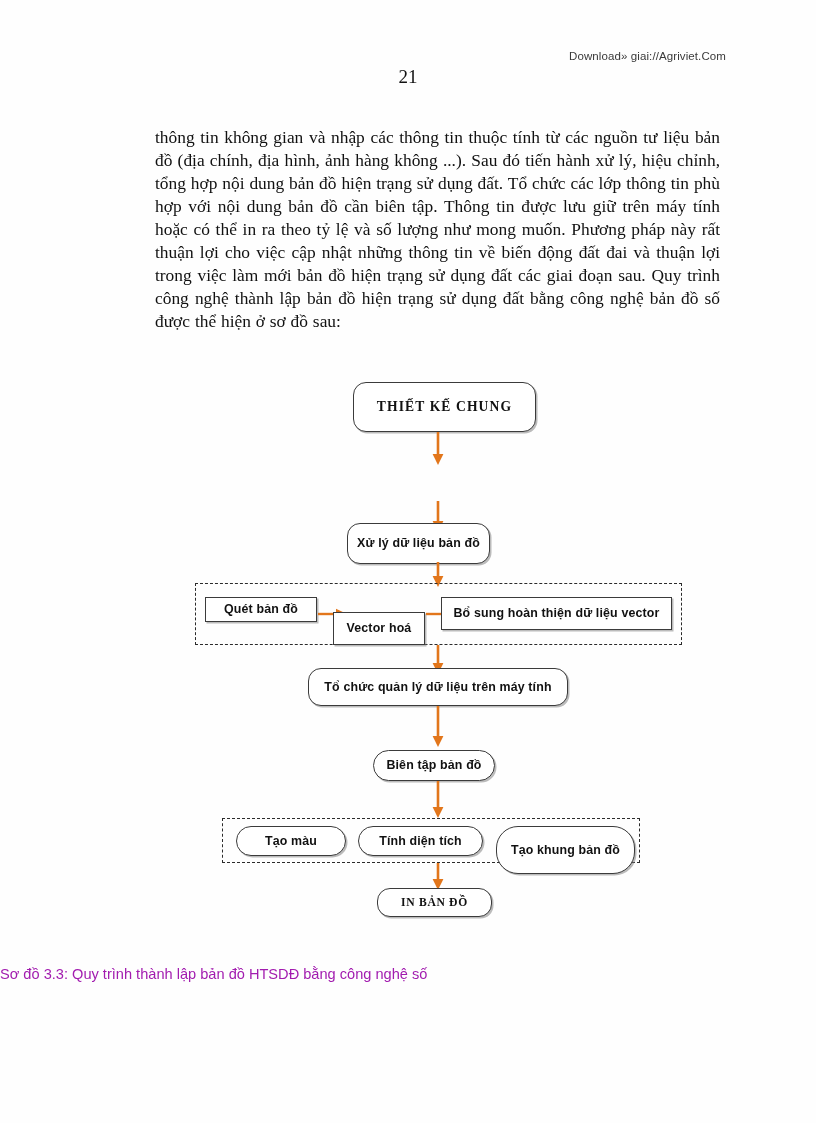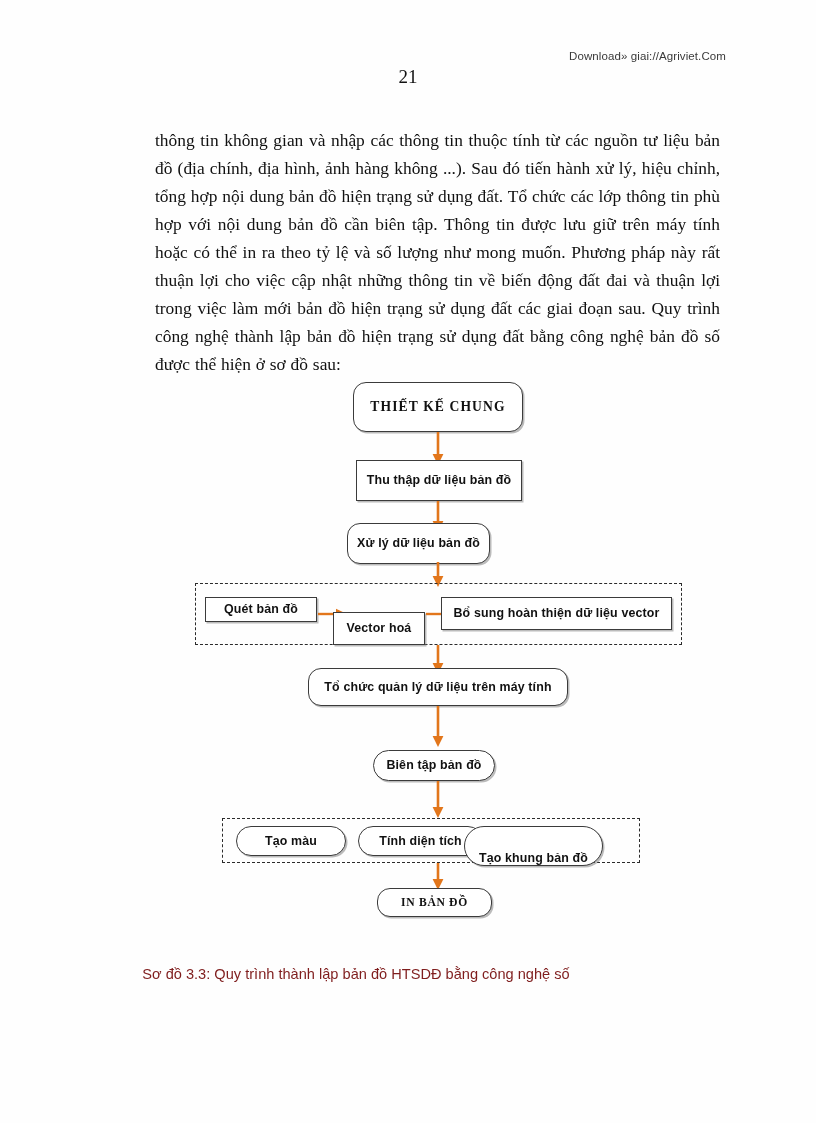--- a/index.html
+++ b/index.html
@@ -46,21 +46,21 @@
   }
 
   
   .body-text {
     position: absolute;
     top: 126px;
     left: 155px;
     width: 565px;
     font-family: "Liberation Serif", serif;
     font-size: 17.4px;
-    line-height: 28px;
+    line-height: 23px;
     text-align: justify;
     text-align-last: left;
     color: #111;
     word-spacing: .5px;
   }
 
   
   .flowchart {
     position: absolute;
     top: 370px;
@@ -119,53 +119,49 @@
     position: absolute;
   }
   .arrow-v svg, .arrow-h svg { display: block; }
 
   
   .caption {
     position: absolute;
     top: 966px;
     left: 0;
     width: 712px;
-    text-align: center;
     font-family: "Liberation Sans", sans-serif;
     font-size: 14.6px;
-    color: #7f1d1d;
+    color: #a21caf;
   }
 </style>
 </head>
 <body>
 
 <div class="page">
 
   <div class="download-stamp">Download» giai://Agriviet.Com</div>
 
   <div class="page-number">21</div>
 
   <div class="body-text">thông tin không gian và nhập các thông tin thuộc tính từ các nguồn tư liệu bản đồ (địa chính, địa hình, ảnh hàng không ...). Sau đó tiến hành xử lý, hiệu chỉnh, tổng hợp nội dung bản đồ hiện trạng sử dụng đất. Tổ chức các lớp thông tin phù hợp với nội dung bản đồ cần biên tập. Thông tin được lưu giữ trên máy tính hoặc có thể in ra theo tỷ lệ và số lượng như mong muốn. Phương pháp này rất thuận lợi cho việc cập nhật những thông tin về biến động đất đai và thuận lợi trong việc làm mới bản đồ hiện trạng sử dụng đất các giai đoạn sau. Quy trình công nghệ thành lập bản đồ hiện trạng sử dụng đất bằng công nghệ bản đồ số được thể hiện ở sơ đồ sau:</div>
 
   <div class="flowchart">
 
-    <div class="node rounded serif" style="left:353px; top:12px; width:170px; height:50px;">
+    <div class="node rounded serif" style="left:353px; top:12px; width:183px; height:50px;">
       <span class="label">THIẾT KẾ CHUNG</span>
     </div>
 
     <div class="arrow-v" style="left:430px; top:62px;">
       <svg width="16" height="34" viewBox="0 0 16 34">
         <line x1="8" y1="0" x2="8" y2="24" stroke="#E2761B" stroke-width="2.6"></line>
         <polygon points="8,33 2.6,22 13.4,22" fill="#E2761B"></polygon>
       </svg>
     </div>
 
-    <div class="node square" style="left:356px; top:90px; width:166px; height:41px;">
-      <span class="label">Thu thập dữ liệu bản đồ</span>
-    </div>
 
     <div class="arrow-v" style="left:430px; top:131px;">
       <svg width="16" height="32" viewBox="0 0 16 32">
         <line x1="8" y1="0" x2="8" y2="22" stroke="#E2761B" stroke-width="2.6"></line>
         <polygon points="8,31 2.6,20 13.4,20" fill="#E2761B"></polygon>
       </svg>
     </div>
 
     <div class="node rounded" style="left:347px; top:153px; width:143px; height:41px;">
       <span class="label">Xử lý dữ liệu bản đồ</span>
@@ -238,21 +234,21 @@
     <div class="group-box" style="left:222px; top:448px; width:418px; height:45px;"></div>
 
     <div class="node pill" style="left:236px; top:456px; width:110px; height:30px;">
       <span class="label">Tạo màu</span>
     </div>
 
     <div class="node pill" style="left:358px; top:456px; width:125px; height:30px;">
       <span class="label">Tính diện tích</span>
     </div>
 
-    <div class="node pill" style="left:464px; top:456px; width:139px; height:40px;align-items:flex-end;">
+    <div class="node pill" style="left:496px; top:456px; width:139px; height:48px;">
       <span class="label">Tạo khung bản đồ</span>
     </div>
 
     <div class="arrow-v" style="left:430px; top:493px;">
       <svg width="16" height="28" viewBox="0 0 16 28">
         <line x1="8" y1="0" x2="8" y2="18" stroke="#E2761B" stroke-width="2.6"></line>
         <polygon points="8,27 2.6,16 13.4,16" fill="#E2761B"></polygon>
       </svg>
     </div>
 

